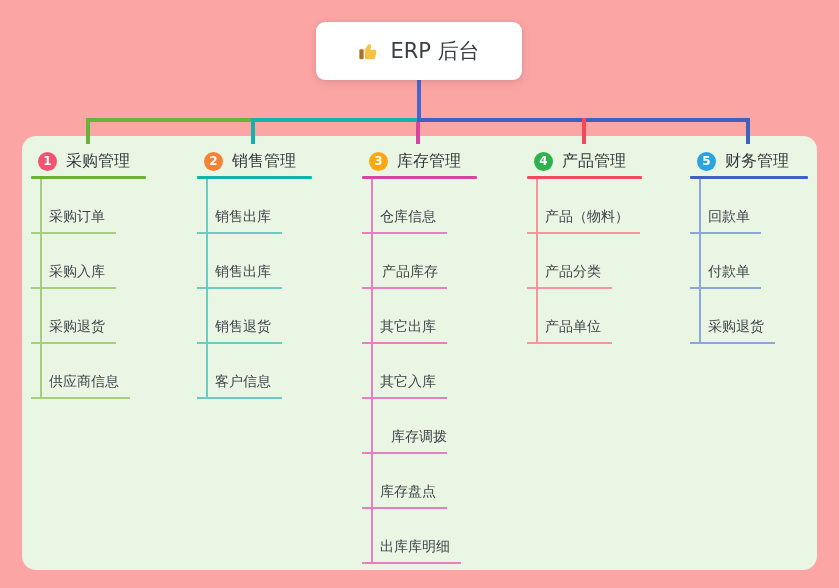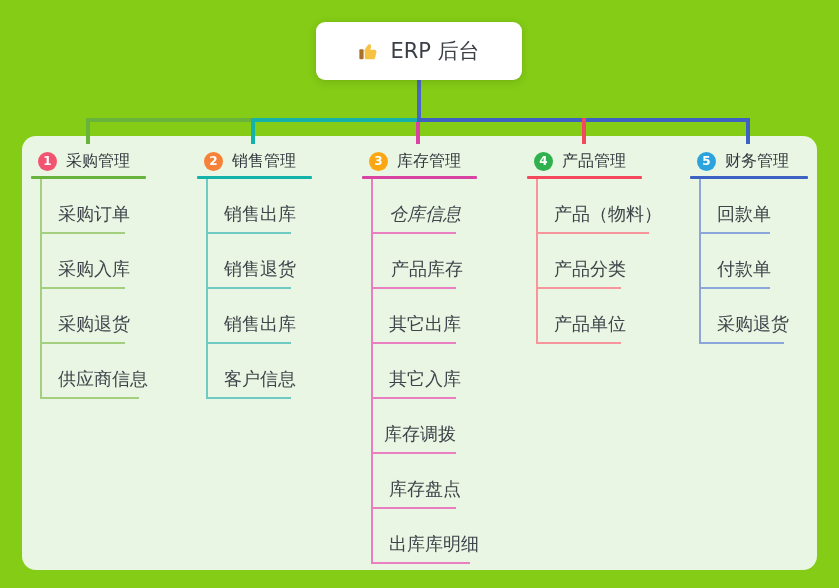--- a/index.html
+++ b/index.html
@@ -3,21 +3,21 @@
 <meta charset="utf-8">
 <style>
   html,body{margin:0;padding:0;}
   body{
     font-family:"DejaVu Sans","Liberation Sans",sans-serif;
     background:#ffffff;
   }
   #stage{
     position:relative;
     width:839px;height:588px;
-    background:#84cc16;
+    background:#fca5a5;
     overflow:hidden;
   }
   .panel{
     position:absolute;
     left:22px;top:136px;width:795px;height:434px;
     border-radius:14px;
     z-index:0;
   }
   .cline{position:absolute;z-index:1;}
   .root-card{
@@ -41,26 +41,26 @@
     width:19px;height:19px;border-radius:50%;
     display:flex;align-items:center;justify-content:center;
     color:#ffffff;font-size:12px;font-weight:bold;line-height:1;
     flex:0 0 auto;
   }
   .branch-underline{height:3px;border-radius:1px;}
   .branch-children{position:relative;}
   .child-vline{position:absolute;left:9px;top:0;bottom:0;width:2px;}
   .child-row{
     position:relative;
-    margin-left:9px;height:55px;
+    height:55px;
     box-sizing:border-box;
     border-bottom:2px solid transparent;
     display:flex;align-items:flex-end;
     padding:0 0 6px 18px;
-    font-size:18px;color:#3f444b;
+    font-size:14px;color:#3f444b;
     white-space:nowrap;
   }
   .child-row:first-child{height:50px;}
 </style>
 </head>
 <body>
 
 <div id="stage">
   <div class="panel" id="panel" style="background: rgb(233, 246, 227);"></div>
 
@@ -109,39 +109,39 @@
         <span class="branch-badge" style="background: rgb(246, 129, 55);">2</span>
         <span>销售管理</span>
       </div>
       <div class="branch-underline" style="background: rgb(19, 179, 169); width: 115px;"></div>
       <div class="branch-children">
         <div class="child-vline" style="background: rgb(111, 202, 194);"></div>
         <div class="child-row" style="border-bottom-color: rgb(111, 202, 194); width: 85px;">
           <span>销售出库</span>
         </div>
         <div class="child-row" style="border-bottom-color: rgb(111, 202, 194); width: 85px;">
+          <span>销售出库</span>
+        </div>
+        <div class="child-row" style="border-bottom-color: rgb(111, 202, 194); width: 85px;">
           <span>销售退货</span>
-        </div>
-        <div class="child-row" style="border-bottom-color: rgb(111, 202, 194); width: 85px;">
-          <span>销售出库</span>
         </div>
         <div class="child-row" style="border-bottom-color: rgb(111, 202, 194); width: 85px;">
           <span>客户信息</span>
         </div>
       </div>
     </div>
     <div class="branch" style="left: 362px;">
       <div class="branch-header">
         <span class="branch-badge" style="background: rgb(251, 167, 20);">3</span>
         <span>库存管理</span>
       </div>
       <div class="branch-underline" style="background: rgb(217, 67, 161); width: 115px;"></div>
       <div class="branch-children">
         <div class="child-vline" style="background: rgb(233, 127, 192);"></div>
-        <div class="child-row" style="border-bottom-color: rgb(233, 127, 192); width: 85px; font-style: italic;">
+        <div class="child-row" style="border-bottom-color: rgb(233, 127, 192); width: 85px;">
           <span>仓库信息</span>
         </div>
         <div class="child-row" style="border-bottom-color: rgb(233, 127, 192); width: 85px; padding-left: 20px;">
           <span>产品库存</span>
         </div>
         <div class="child-row" style="border-bottom-color: rgb(233, 127, 192); width: 85px;">
           <span>其它出库</span>
         </div>
         <div class="child-row" style="border-bottom-color: rgb(233, 127, 192); width: 85px;">
           <span>其它入库</span>

